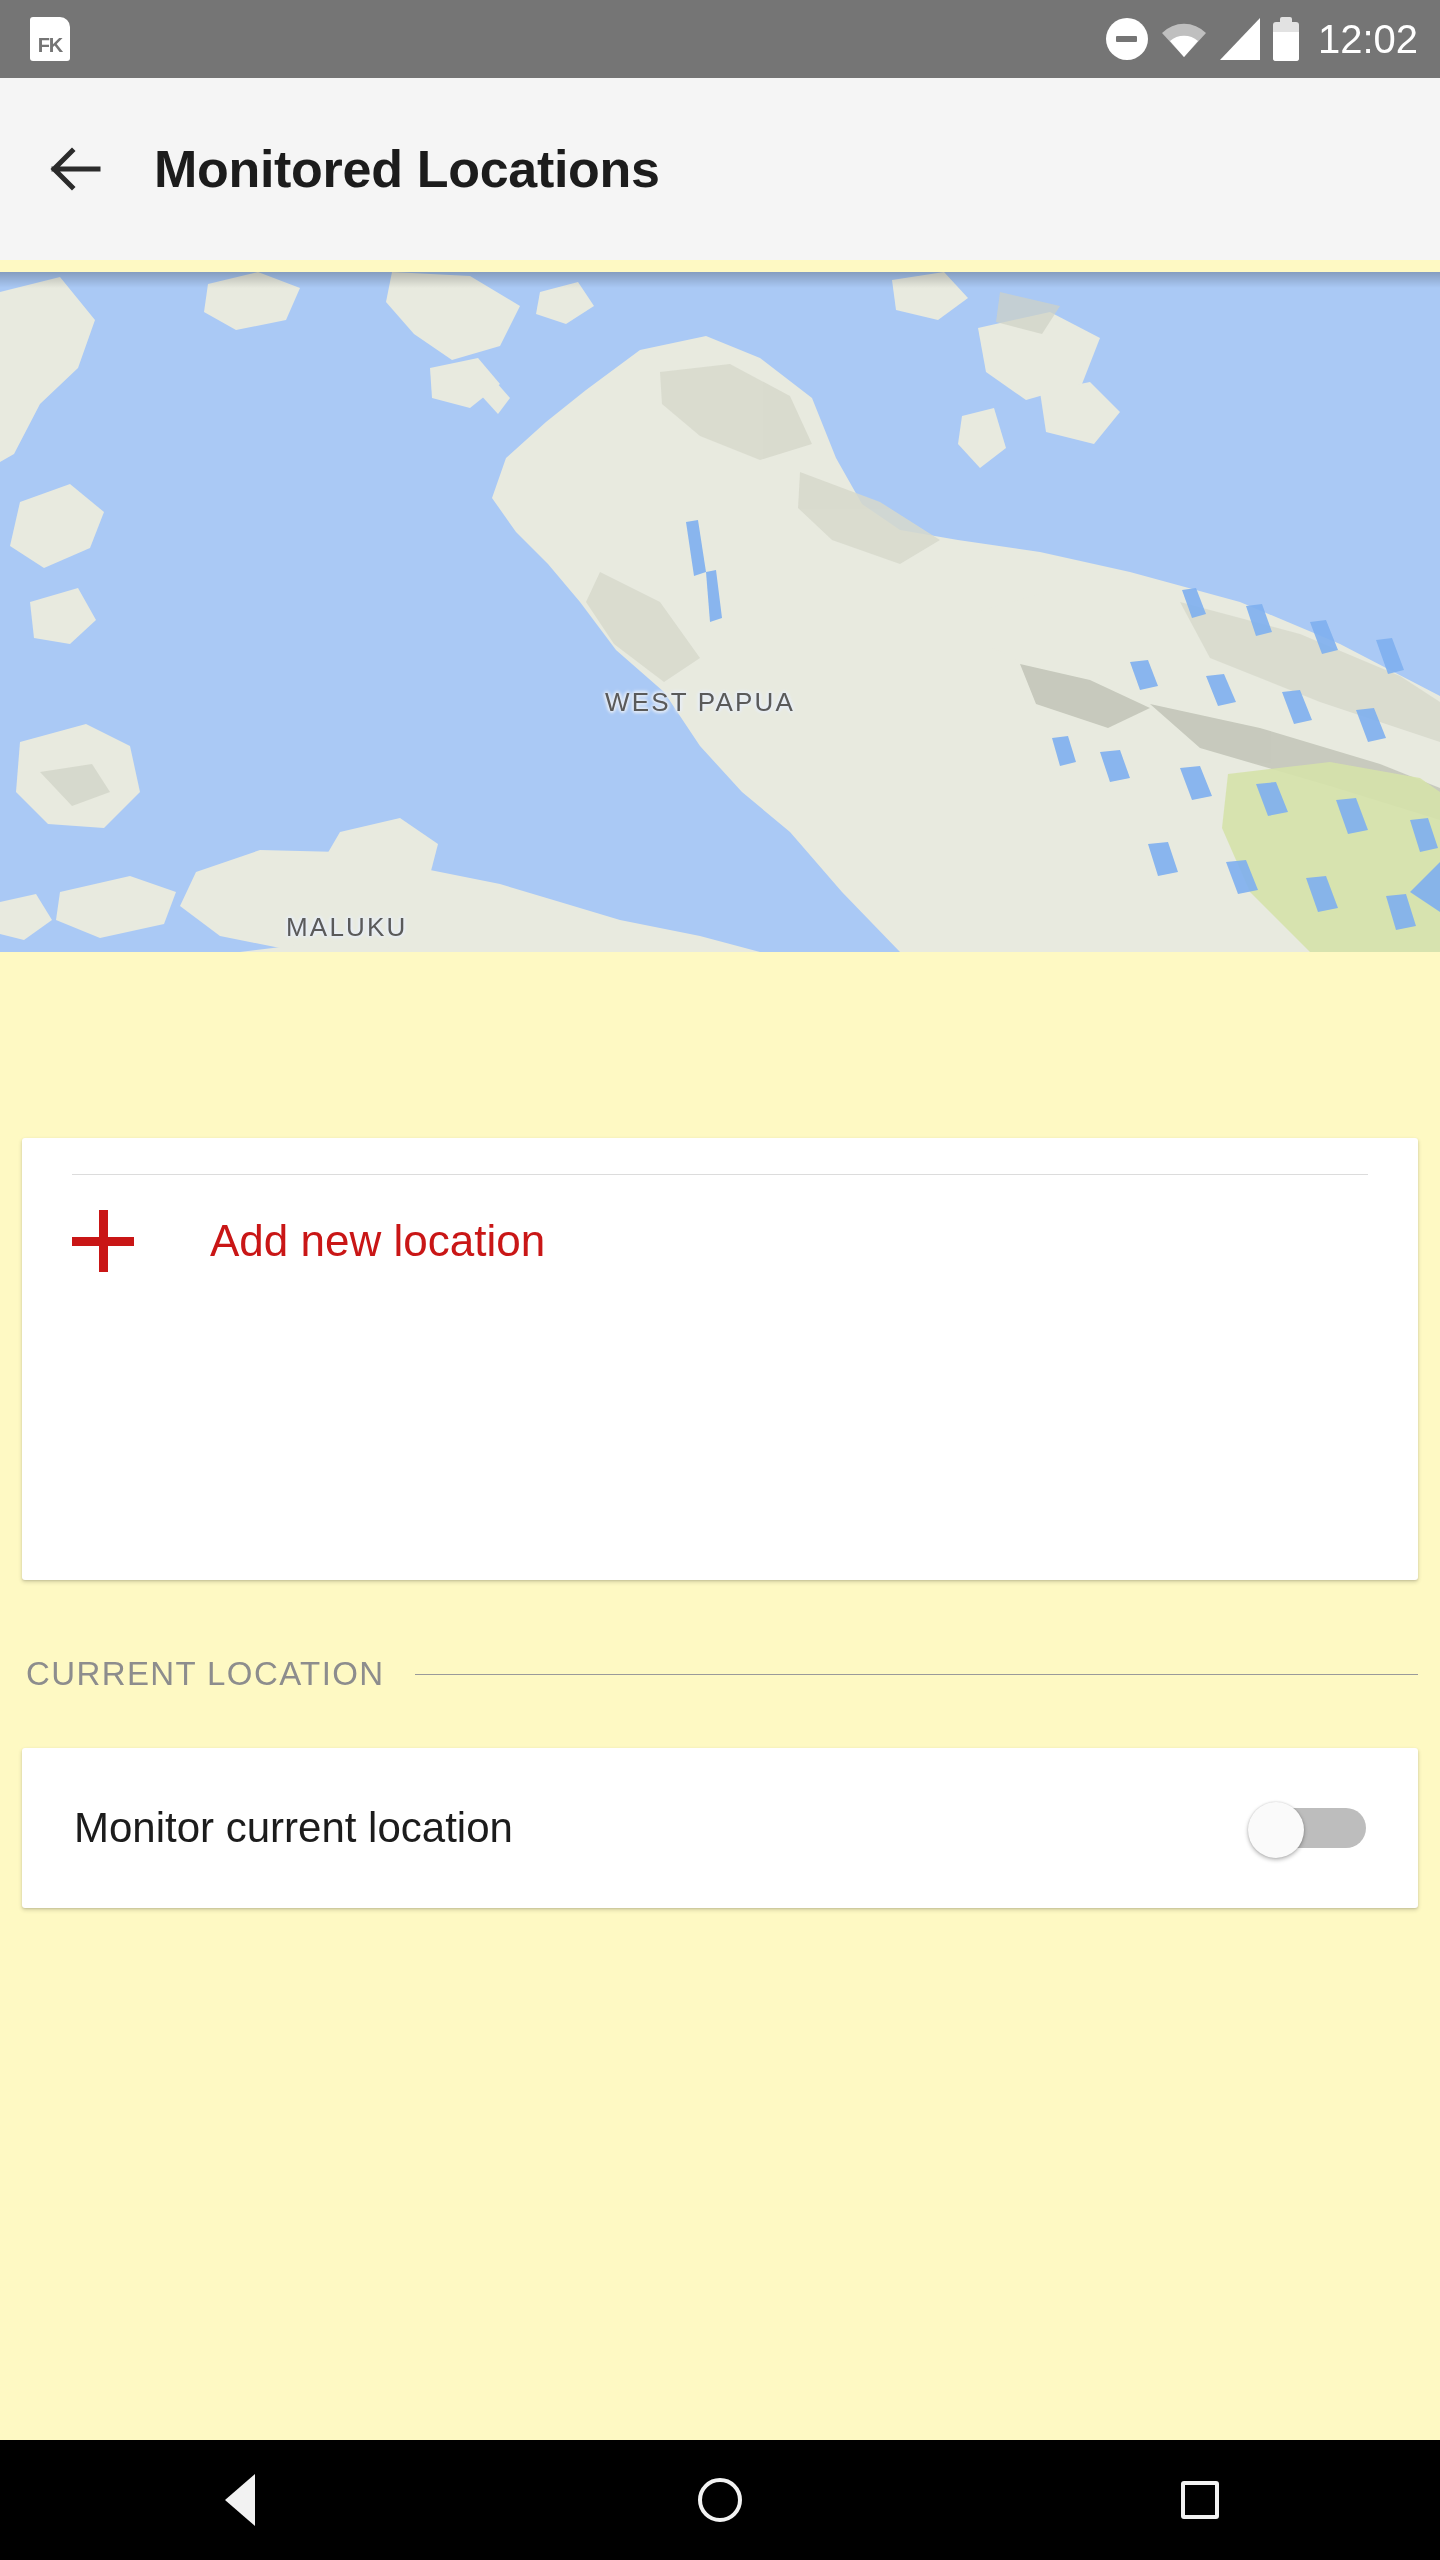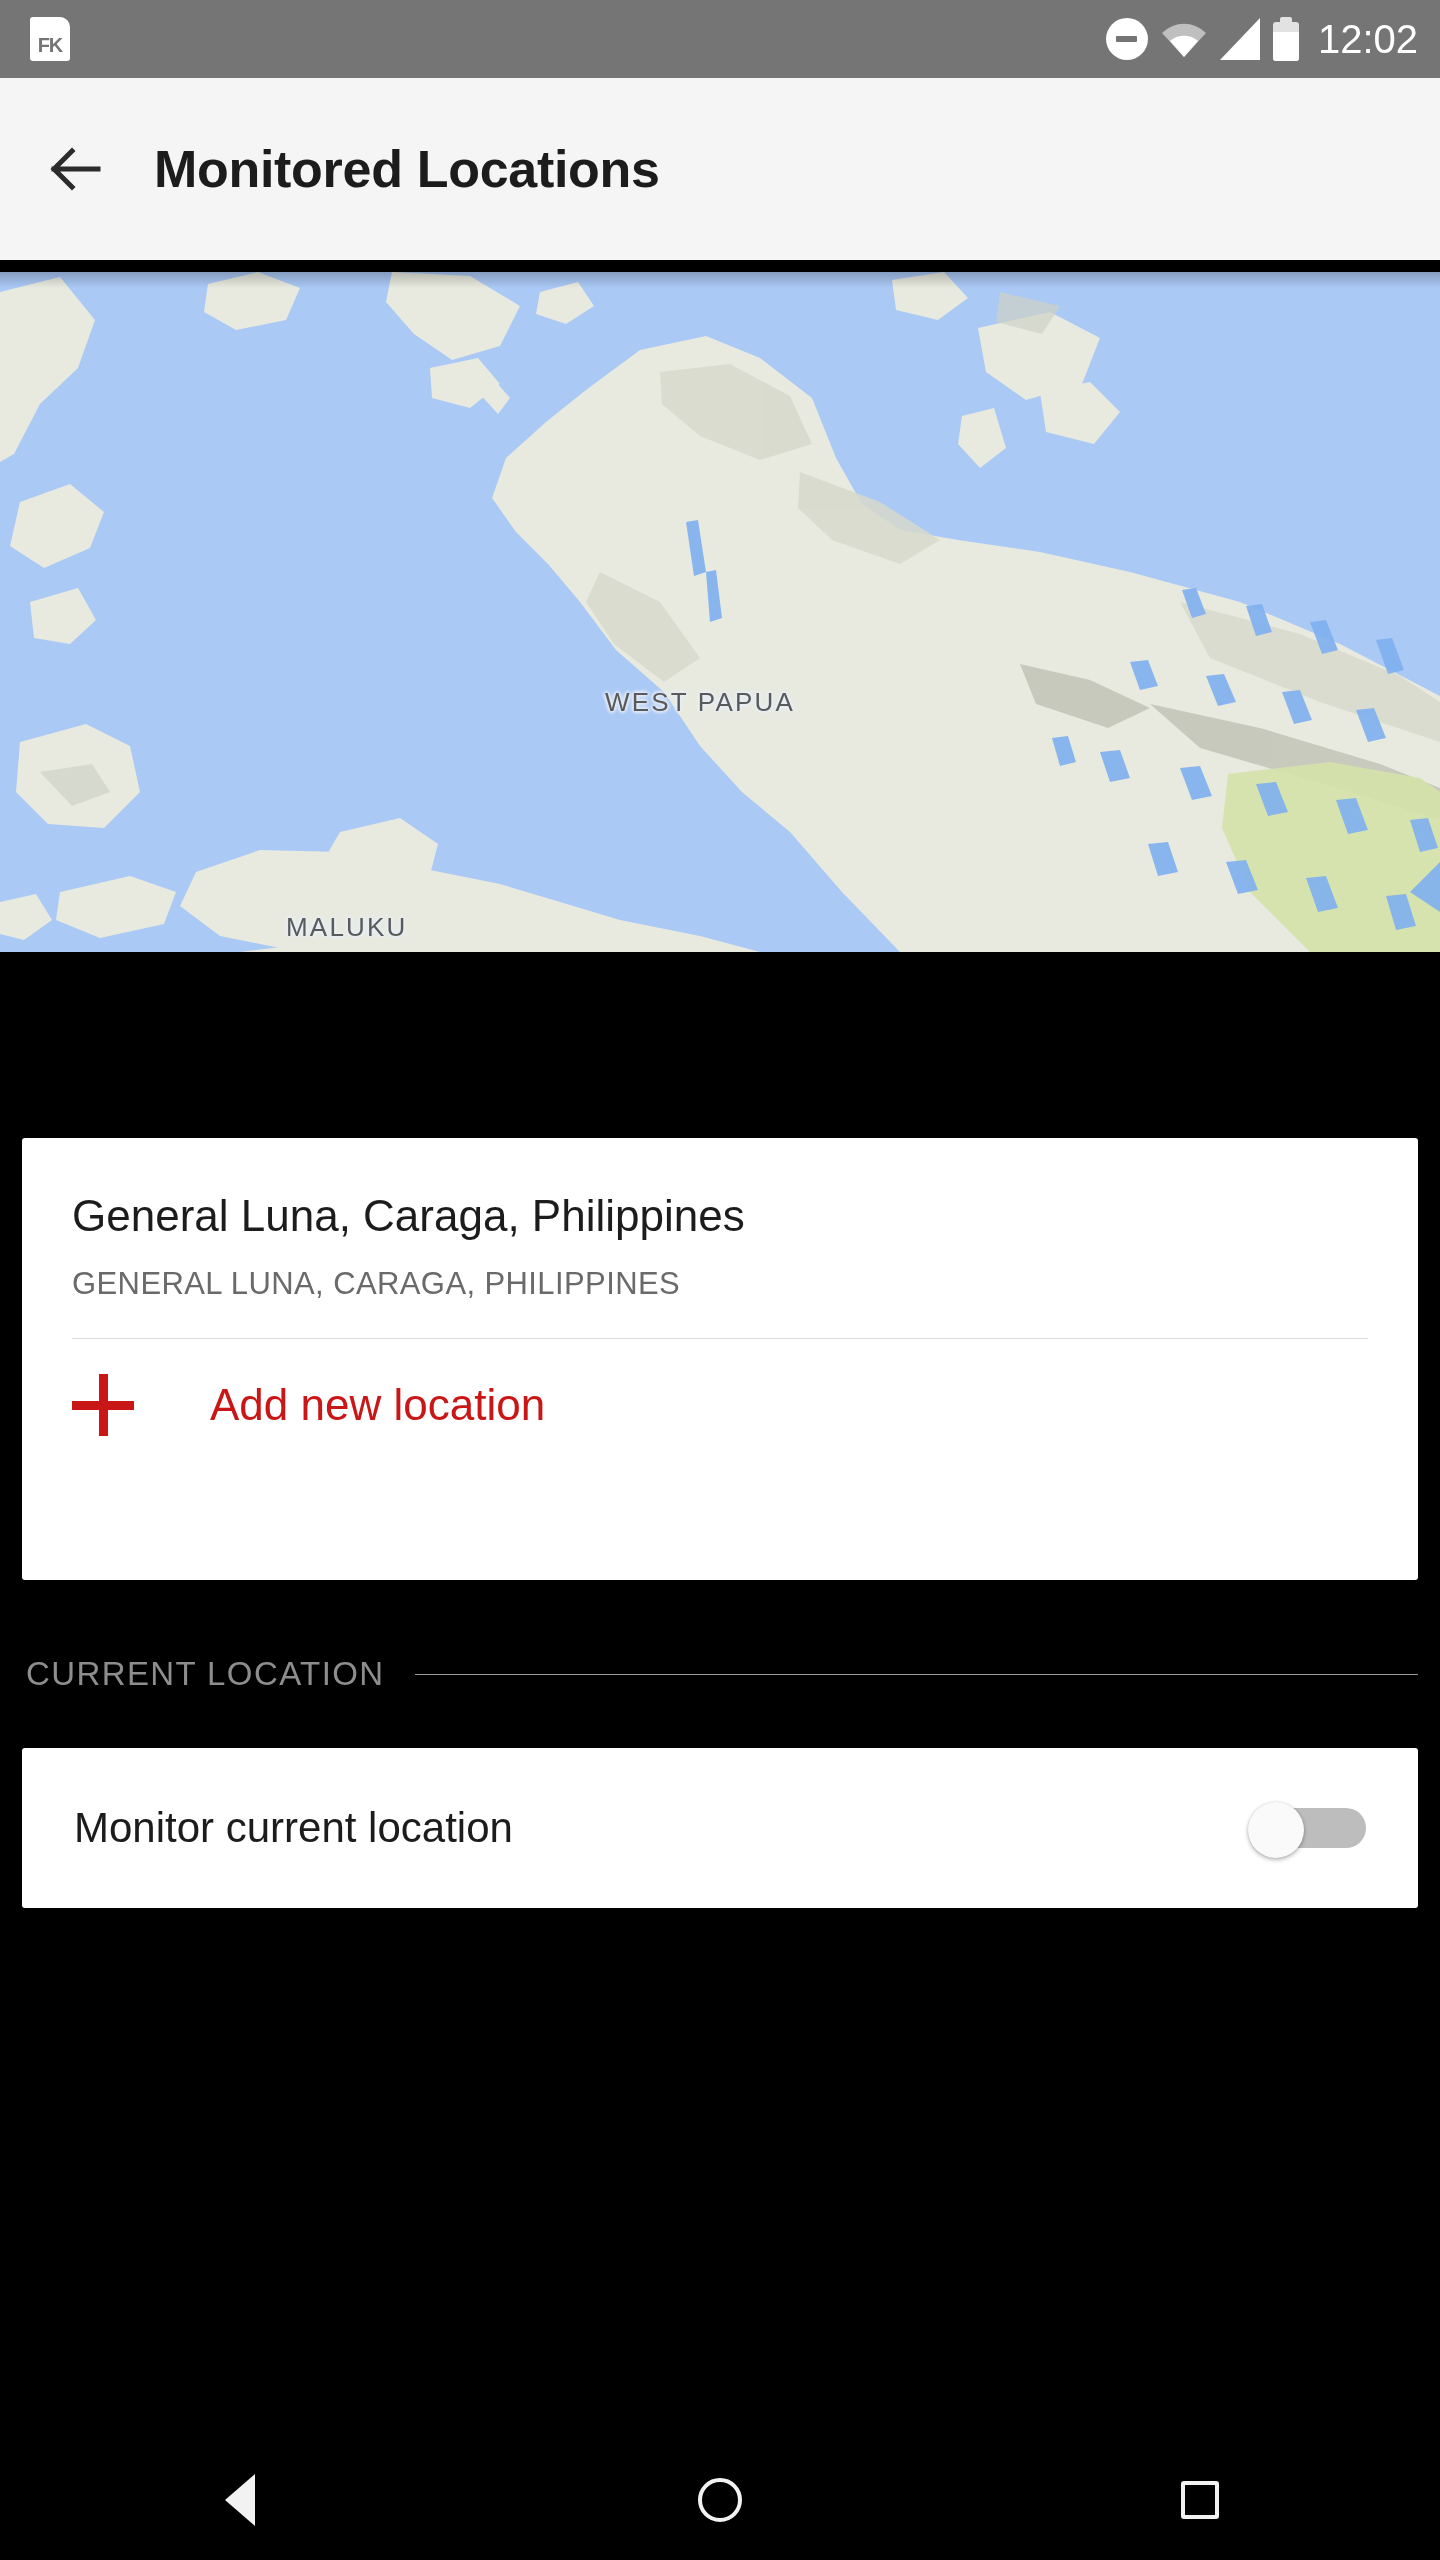--- a/index.html
+++ b/index.html
@@ -2,21 +2,21 @@
 <html><head>
 <meta charset="utf-8">
 <style>
   * { margin:0; padding:0; box-sizing:border-box; }
   html, body {
     width:1440px; height:2560px;
     background:#ebebeb;
     font-family:"Liberation Sans", sans-serif;
     overflow:hidden;
   }
-  .screen { position:relative; width:1440px; height:2560px; background:#000000; }
+  .screen { position:relative; width:1440px; height:2560px; background:#fef9c3; }
 
   
   .statusbar {
     position:absolute; top:0; left:0; width:1440px; height:78px;
     background:#757575;
     display:flex; align-items:center; justify-content:space-between;
     padding:0 22px 0 30px;
   }
   .sb-left { display:flex; align-items:center; }
   .app-badge {
@@ -270,24 +270,20 @@
     </svg>
     <div class="map-shadow"></div>
 
     <div class="map-label lbl-westpapua">WEST PAPUA</div>
     <div class="map-label lbl-maluku">MALUKU</div>
 
   </div>
 
 
   <div class="card card-locations">
-    <div class="loc-item">
-      <div class="loc-title">General Luna, Caraga, Philippines</div>
-      <div class="loc-sub">GENERAL LUNA, CARAGA, PHILIPPINES</div>
-    </div>
     <div class="card-divider"></div>
     <div class="add-row">
       <span class="plus-icon"></span>
       <span class="add-label">Add new location</span>
     </div>
   </div>
 
   <div class="section-header">
     <span class="section-title">CURRENT LOCATION</span>
     <span class="section-rule"></span>

